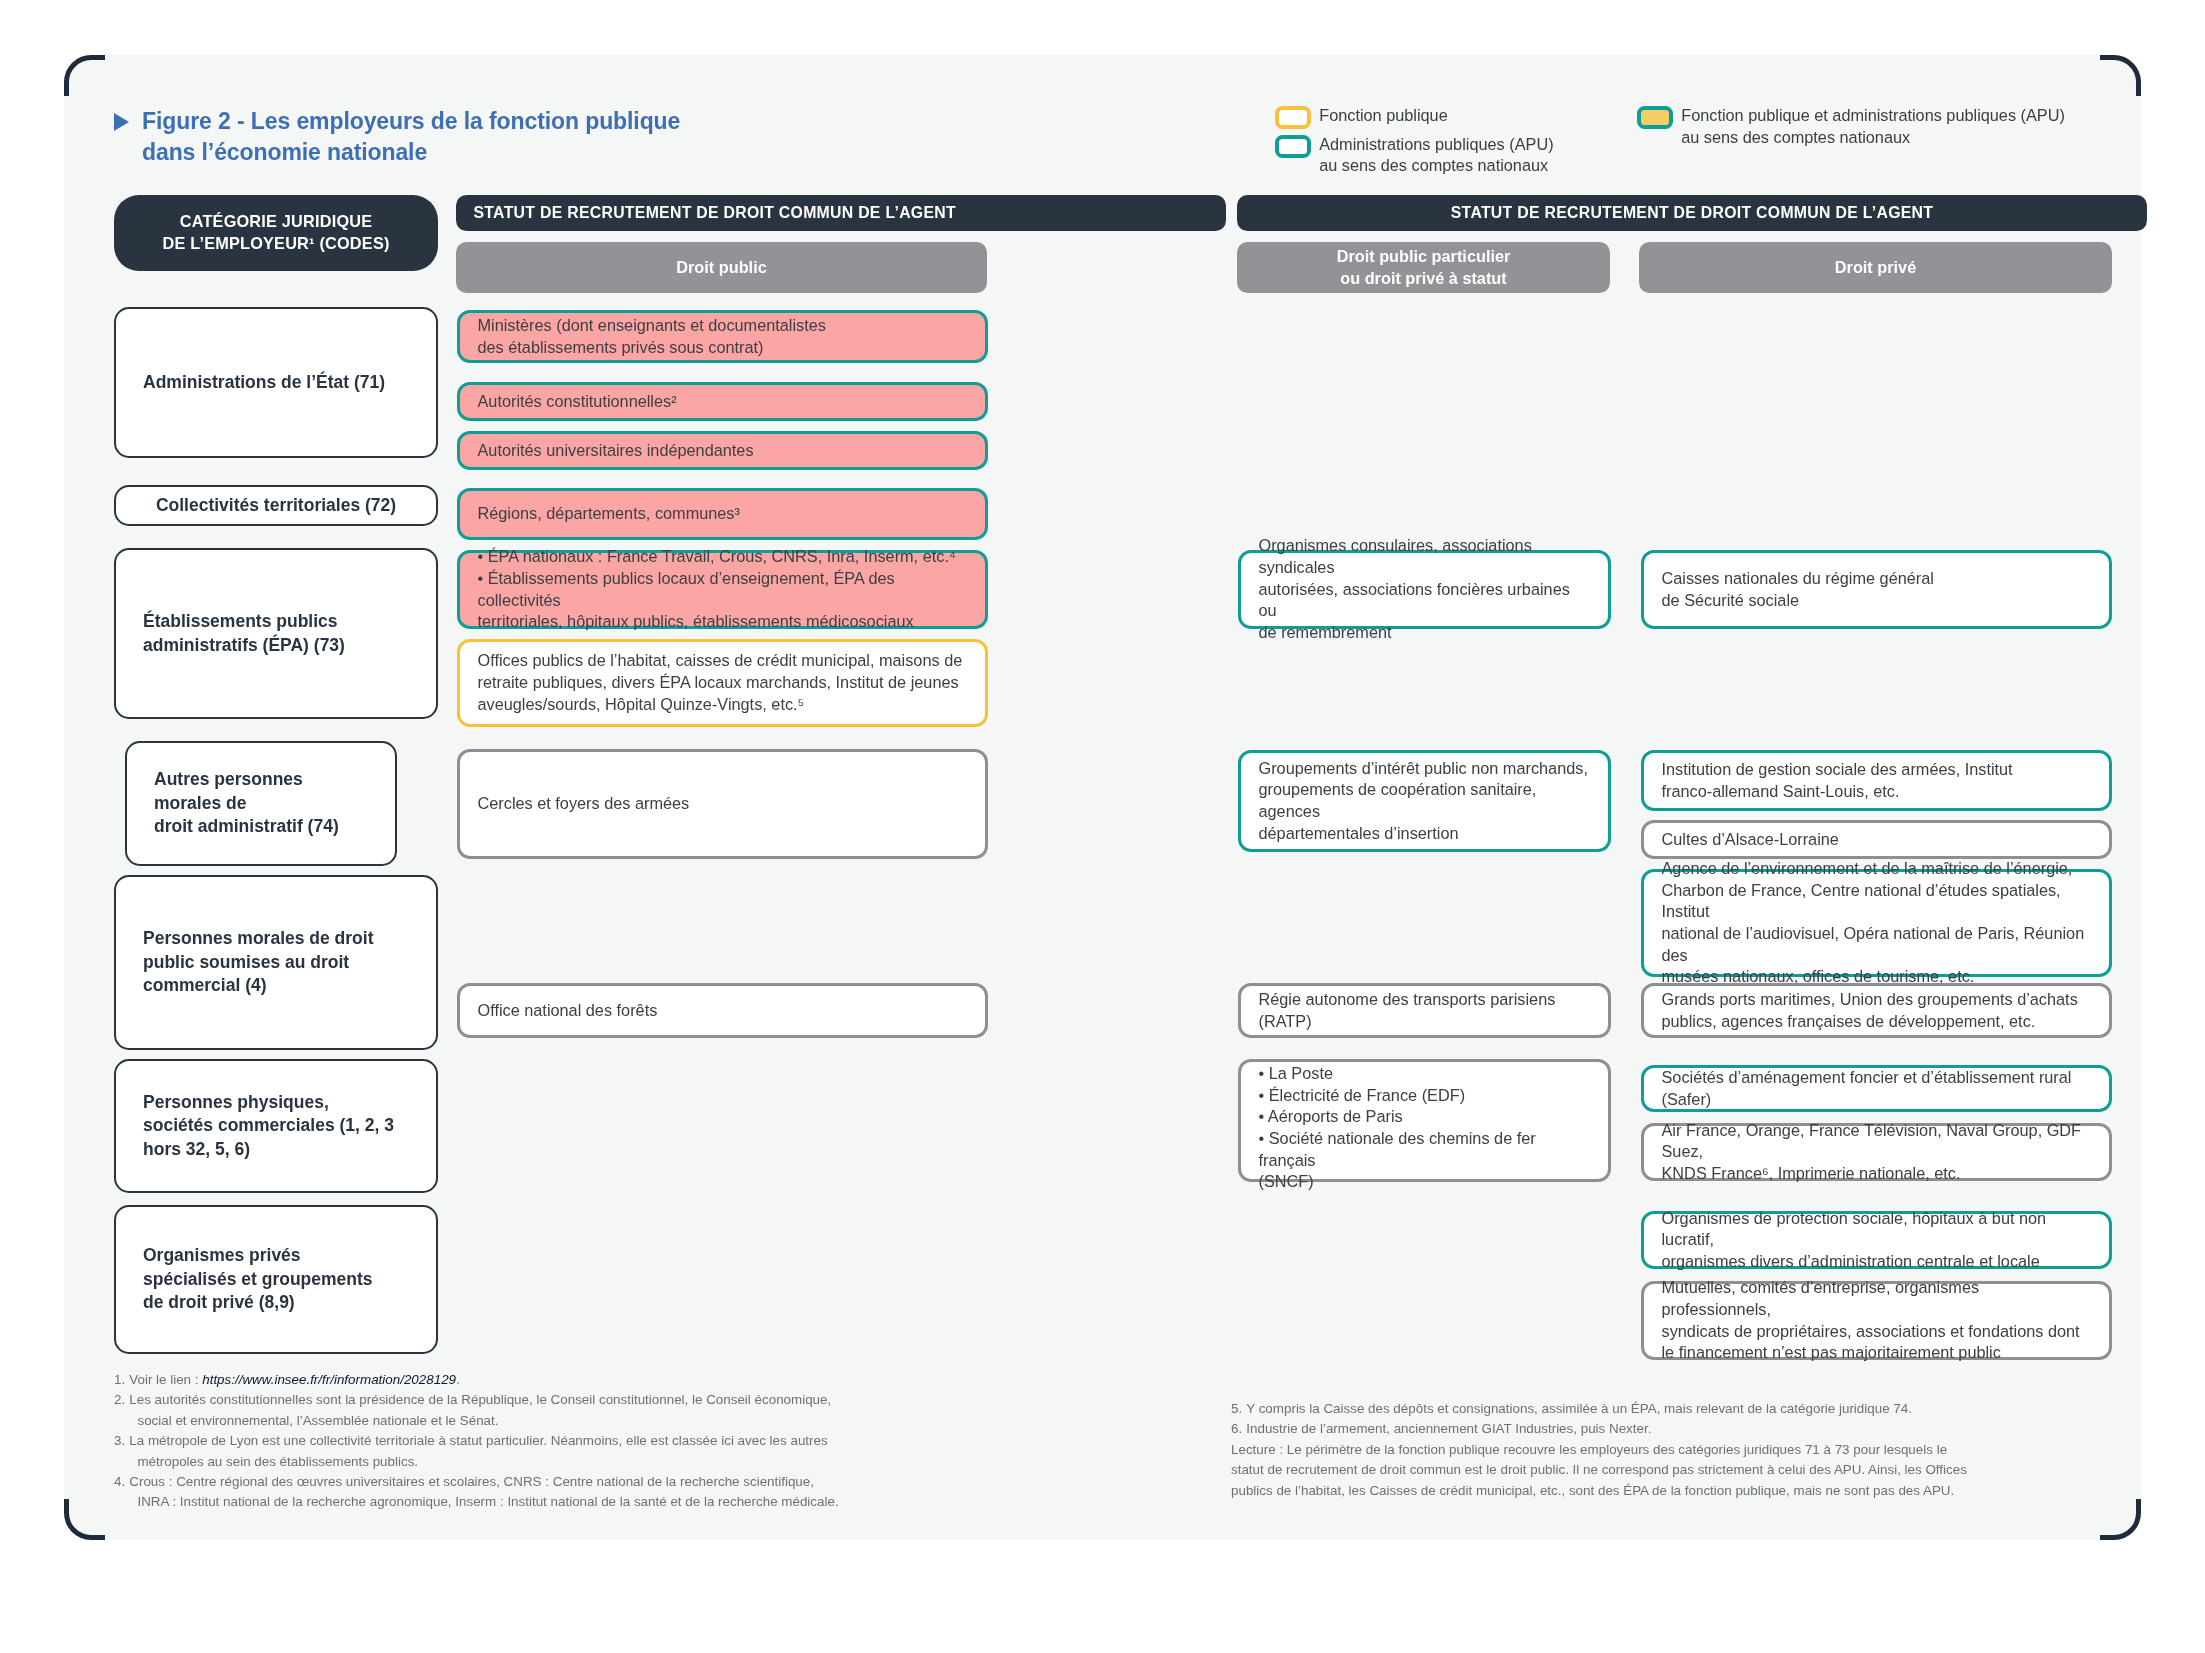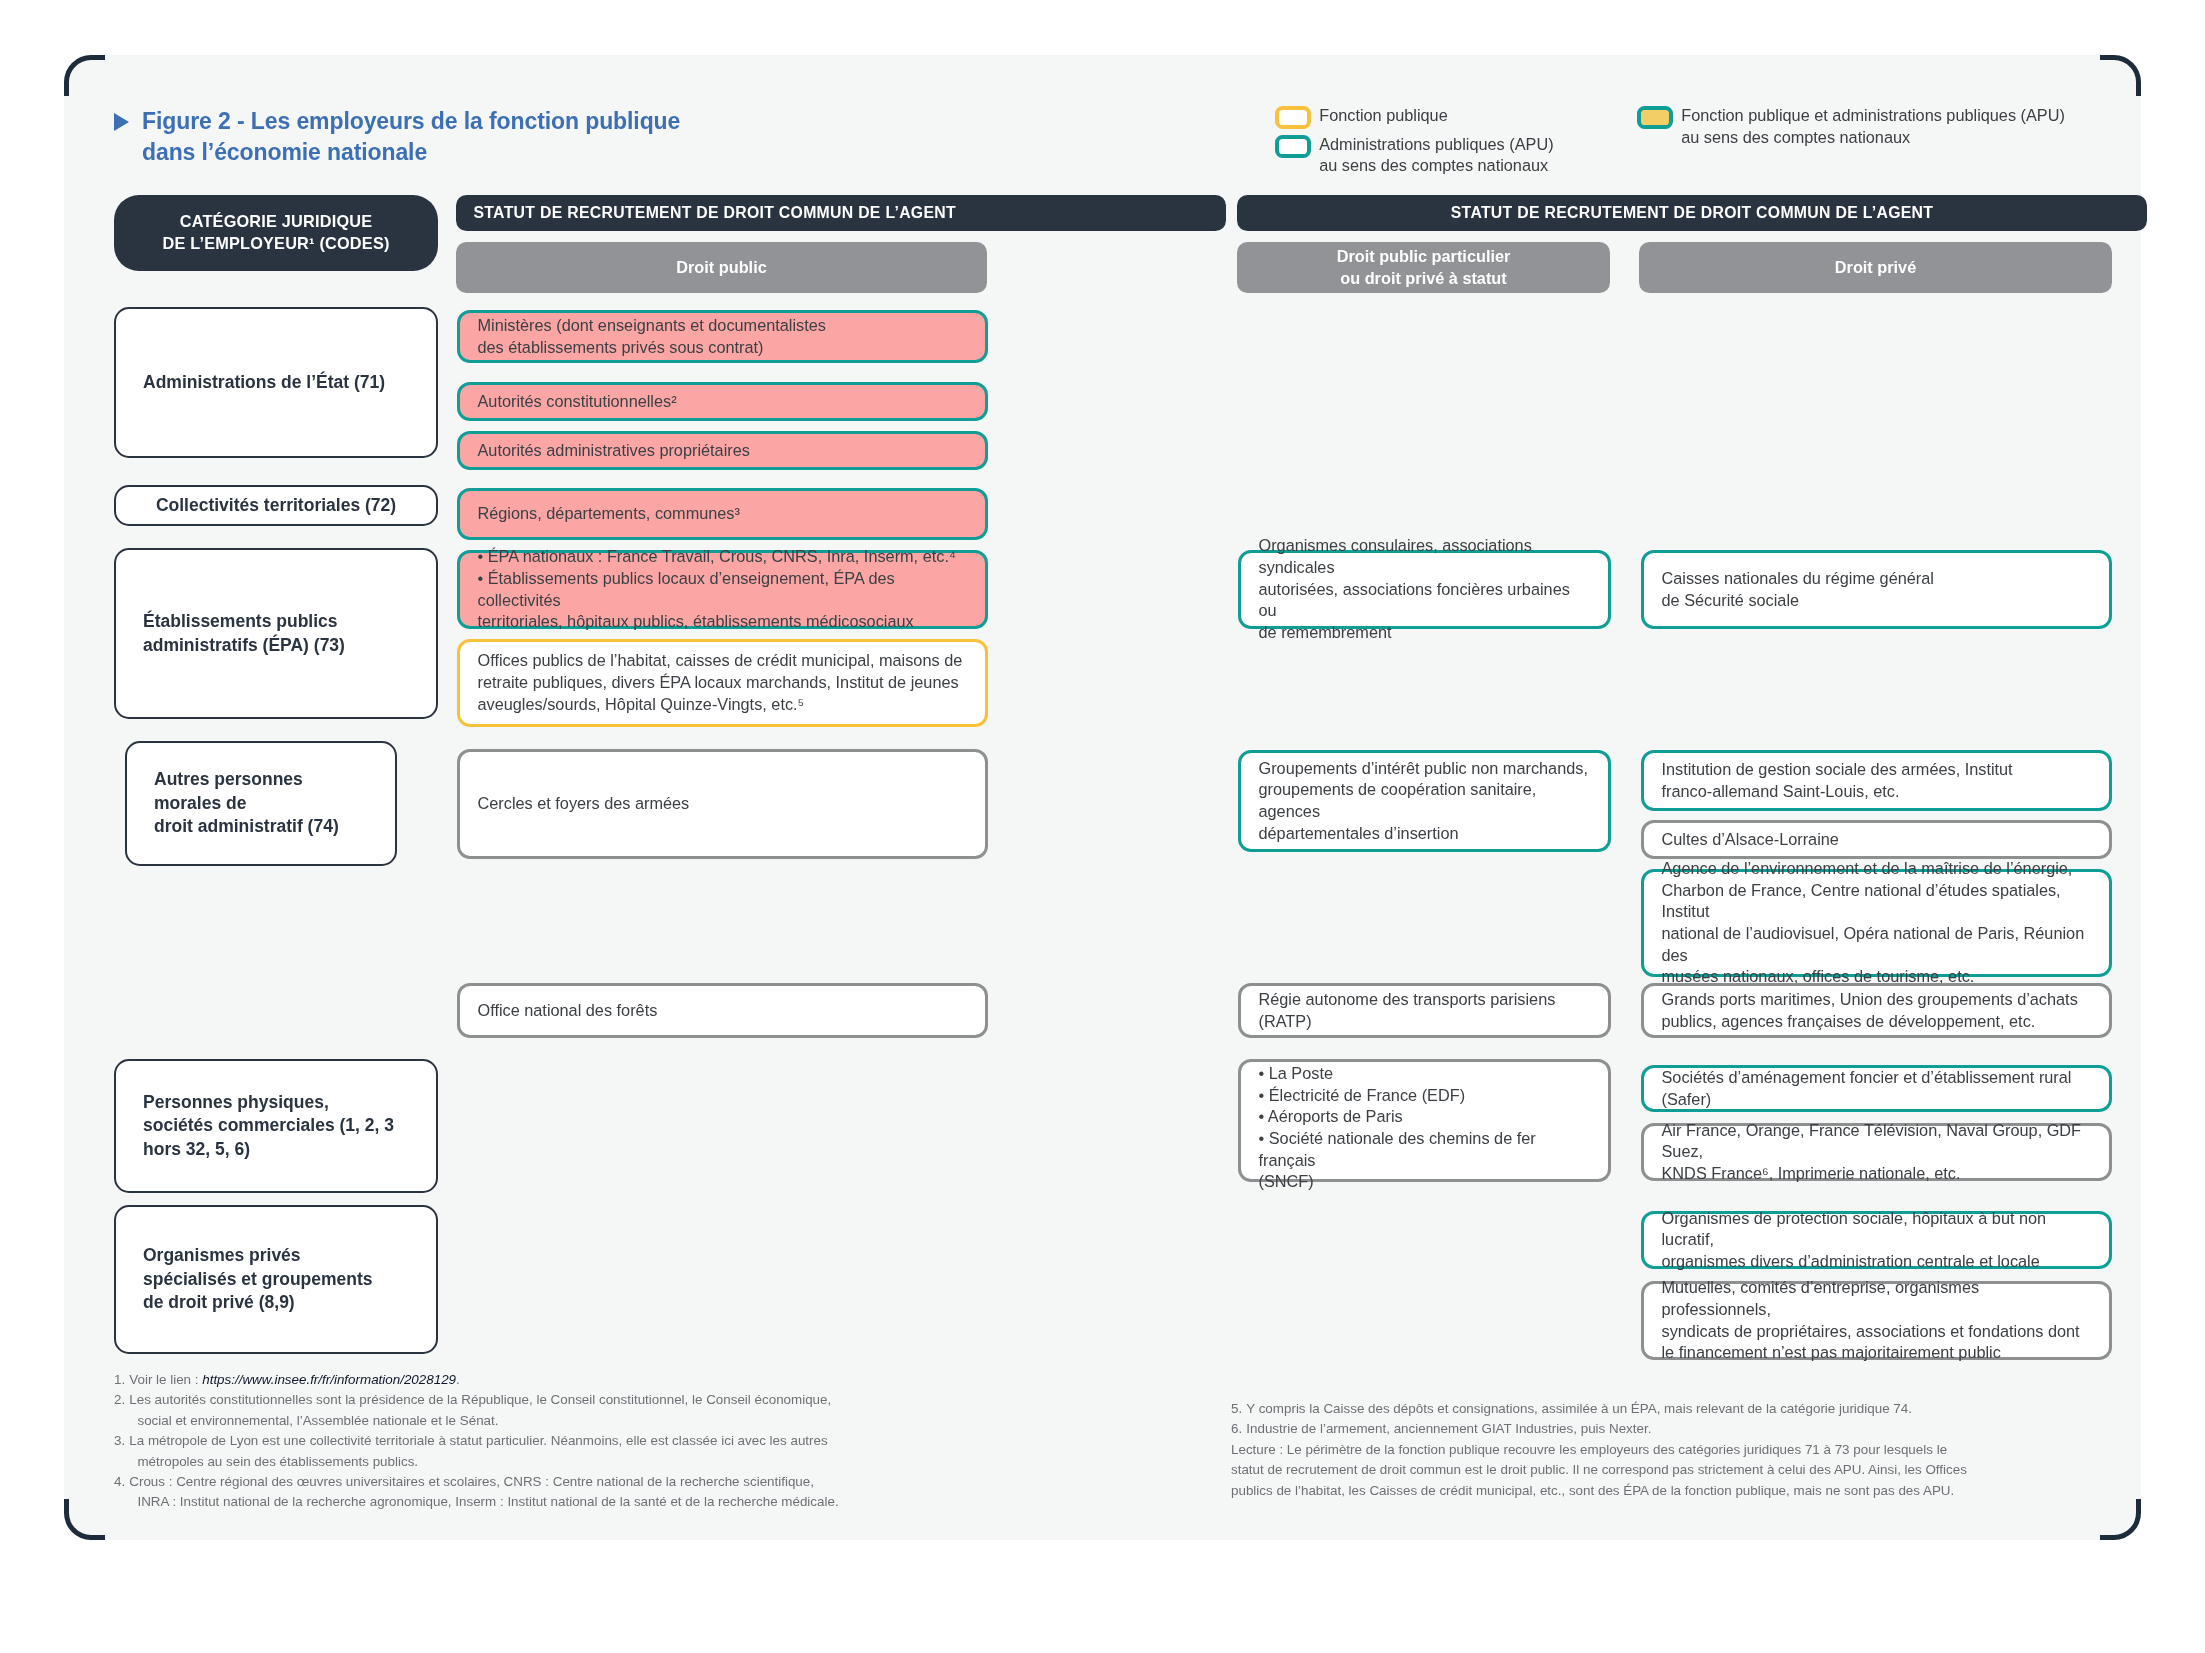--- a/index.html
+++ b/index.html
@@ -207,20 +207,27 @@
     </span>
   </div>
 
   <div class="cat-box" style="left:114px; top:741px; width:272px; height:125px;margin-left:11px;">
     <span>
       <span style="display:block">Autres personnes morales de</span>
       <span style="display:block">droit administratif (74)</span>
     </span>
   </div>
 
+  <div class="cat-box" style="left:114px; top:875px; width:324px; height:175px;">
+    <span>
+      <span style="display:block">Personnes morales de droit</span>
+      <span style="display:block">public soumises au droit</span>
+      <span style="display:block">commercial (4)</span>
+    </span>
+  </div>
 
   <div class="cat-box" style="left:114px; top:1059px; width:324px; height:134px;">
     <span>
       <span style="display:block">Personnes physiques,</span>
       <span style="display:block">sociétés commerciales (1, 2, 3</span>
       <span style="display:block">hors 32, 5, 6)</span>
     </span>
   </div>
 
   <div class="cat-box" style="left:114px; top:1205px; width:324px; height:149px;">
@@ -236,21 +243,21 @@
       <span style="display:block">Ministères (dont enseignants et documentalistes</span>
       <span style="display:block">des établissements privés sous contrat)</span>
     </span>
   </div>
 
   <div class="cbox yellow-teal" style="left:457px; top:382px; width:531px; height:39px;">
     <span>Autorités constitutionnelles²</span>
   </div>
 
   <div class="cbox yellow-teal" style="left:457px; top:431px; width:531px; height:39px;">
-    <span>Autorités administratives propriétaires</span>
+    <span>Autorités universitaires indépendantes</span>
   </div>
 
   <div class="cbox yellow-teal" style="left:457px; top:488px; width:531px; height:52px;">
     <span>Régions, départements, communes³</span>
   </div>
 
   <div class="cbox yellow-teal" style="left:457px; top:550px; width:531px; height:79px;">
     <span>
       <span style="display:block">• ÉPA nationaux : France Travail, Crous, CNRS, Inra, Inserm, etc.⁴</span>
       <span style="display:block">• Établissements publics locaux d’enseignement, ÉPA des collectivités</span>

